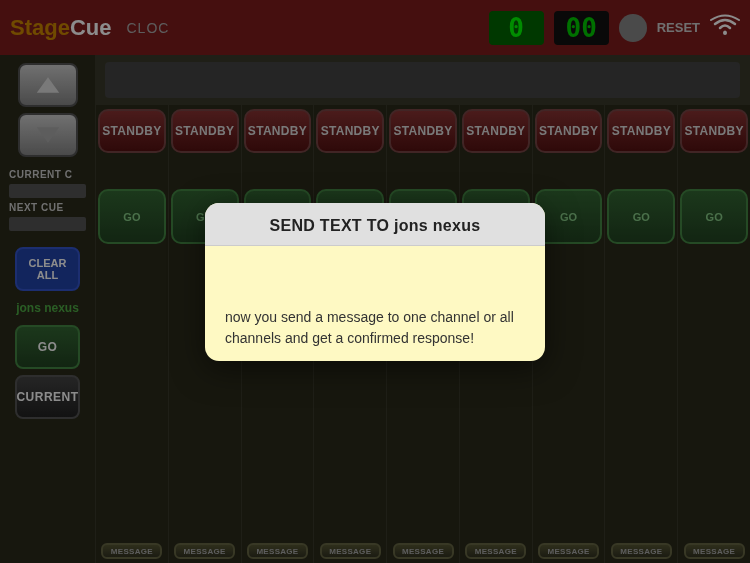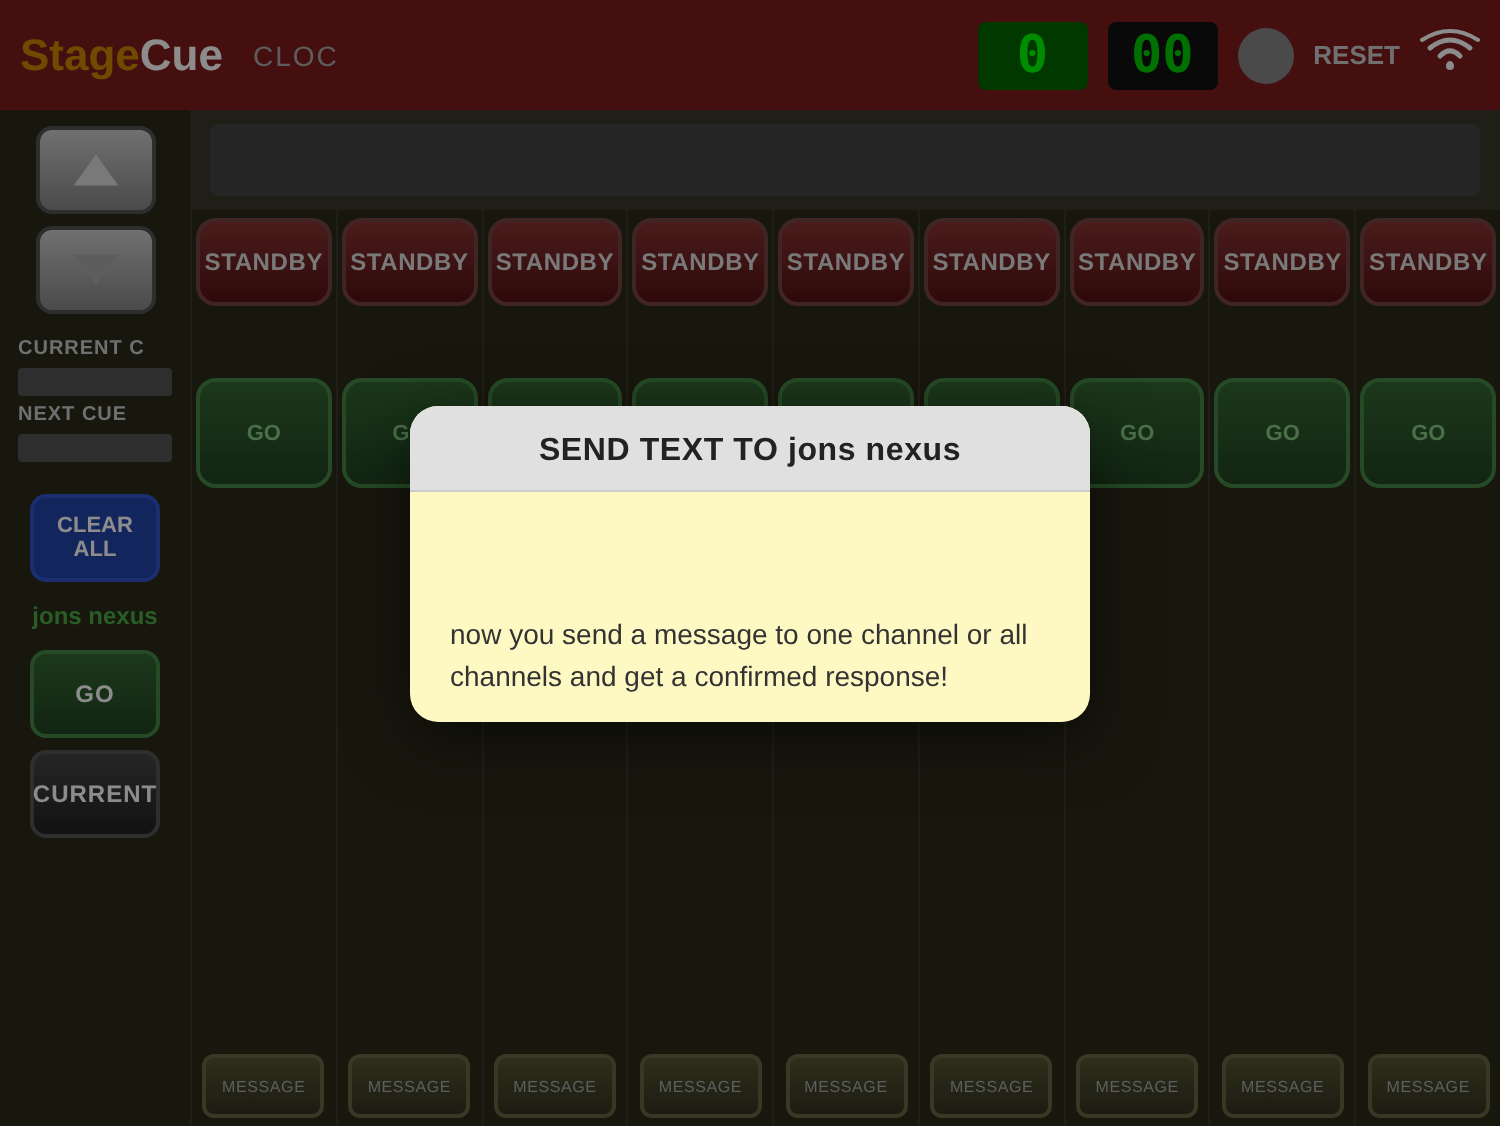--- a/index.html
+++ b/index.html
@@ -224,28 +224,28 @@
       border: 2px solid #448844;
       display: flex; align-items: center; justify-content: center;
       color: #88cc88;
       font-size: 11px;
       font-weight: bold;
       cursor: pointer;
     }
 
     .message-btn {
       width: 90%;
-      height: 32px;
+      height: 16px;
       background: linear-gradient(180deg, #555533 0%, #333322 100%);
       border-radius: 6px;
       border: 2px solid #666644;
       display: flex; align-items: center; justify-content: center;
       color: #aaa;
       font-size: 8px;
-      font-weight: normal;
+      font-weight: bold;
       cursor: pointer;
       letter-spacing: 0.3px;
     }
 
     
     .modal-overlay {
       position: absolute;
       top: 0; left: 0; right: 0; bottom: 0;
       background: rgba(0,0,0,0.45);
       z-index: 100;

